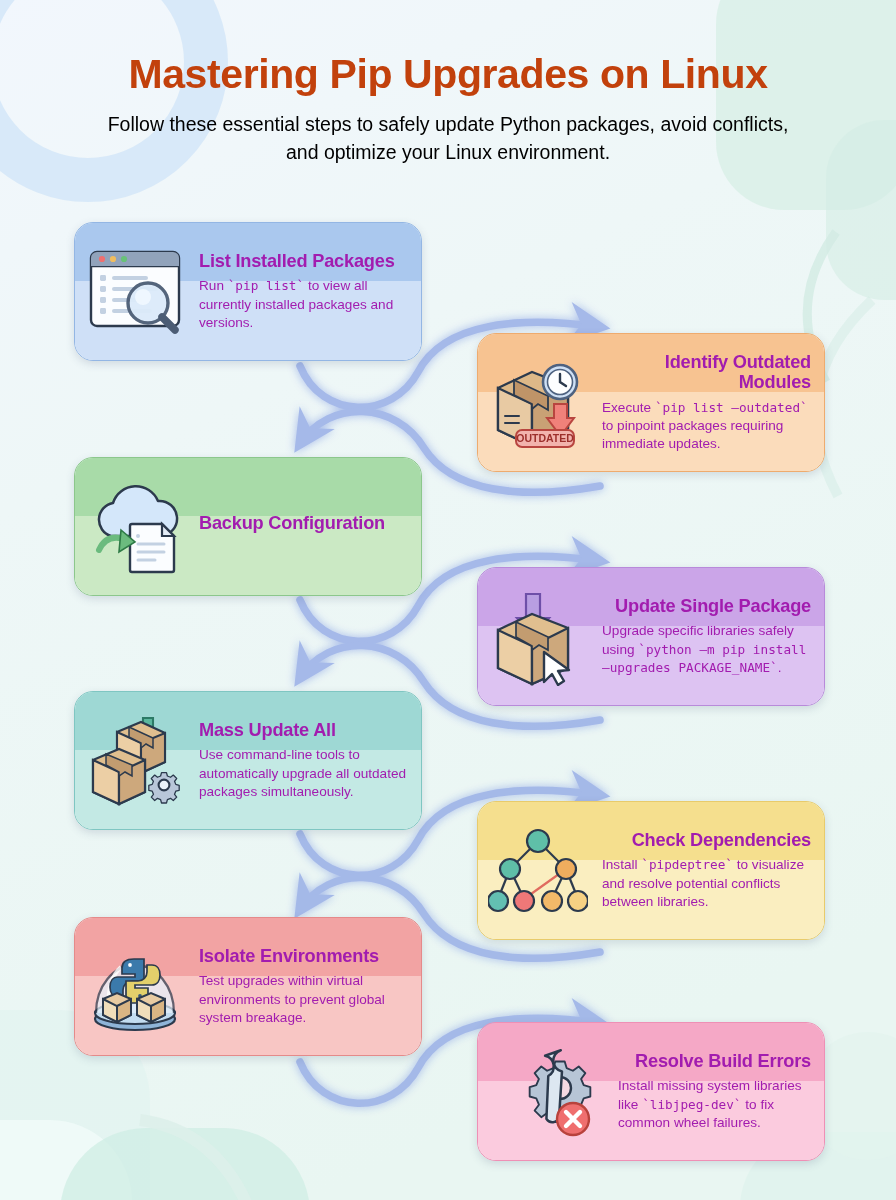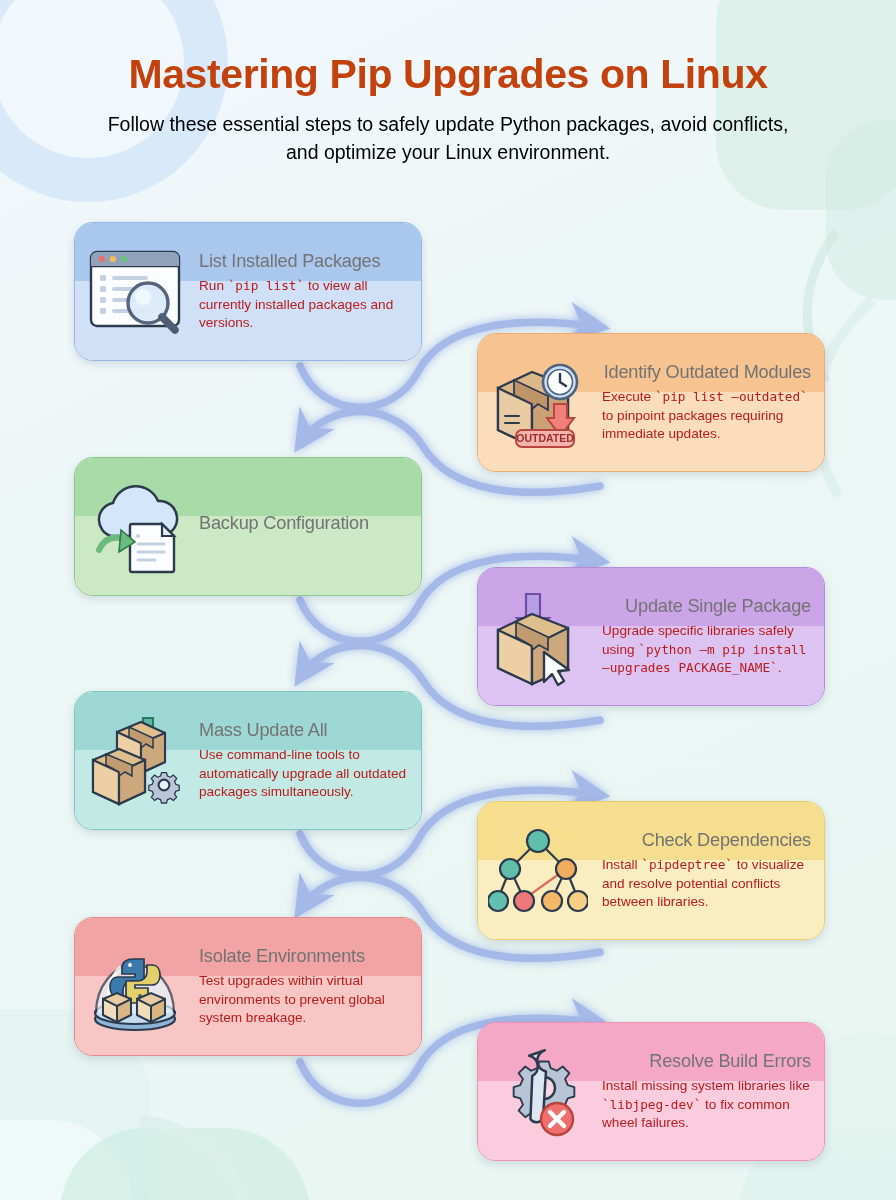--- a/index.html
+++ b/index.html
@@ -40,25 +40,25 @@
     position:absolute; left:0; top:0; right:0; height:42%;
   }
   .card .body{ position:absolute; left:0; top:42%; right:0; bottom:0; }
   .card .inner{
     position:relative; z-index:2; display:flex;
     align-items:center; width:100%; padding:9px 13px 9px 10px; gap:8px;
   }
   .icon-wrap{ flex:0 0 106px; height:112px; display:flex; align-items:center; }
   .txt{ flex:1 1 auto; min-width:0; }
   .card h3{
-    font-size:18.2px; font-weight:normal; color:#737373;
+    font-size:18.2px; font-weight:bold; color:#a21caf;
     line-height:1.13; margin-bottom:6px; letter-spacing:-0.2px;
   }
   .card p{
-    font-size:13.6px; color:#b91c1c; line-height:1.34;
+    font-size:13.6px; color:#a21caf; line-height:1.34;
   }
   .card p code{
     font-family:"DejaVu Sans Mono", monospace; font-size:12.7px;
   }
   .card.right h3, .card.right p{ text-align:left; }
   .card.right h3{ text-align:right; }
   .card.right .inner{ flex-direction:row; }
 
   
   #card1{ left:74px;  top:222px; }
@@ -325,21 +325,21 @@
         <path d="M66 67 L80 60 L80 76 L66 83 Z" fill="#d9b584" stroke="#2c3a4d" stroke-width="2"></path>
       </svg>
     </div>
     <div class="txt">
       <h3>Isolate Environments</h3>
       <p>Test upgrades within virtual environments to prevent global system breakage.</p>
     </div>
   </div>
 </div>
 
-<div class="card right" id="card8" style="border: 1.5px solid rgb(239, 143, 181);">
+<div class="card right" id="card8" style="border: 1.5px solid rgb(239, 143, 181); padding-left: 16px;">
   <div class="band" style="background: rgb(245, 168, 198);"></div>
   <div class="body" style="background: rgb(251, 203, 222);"></div>
   <div class="inner">
     <div class="icon-wrap">
       <svg width="102" height="96" viewBox="0 0 102 96">
         <g transform="translate(56,44)">
           <path d="M-6,-34 h12 l2.5,8.5 8,3.4 7.5,-5.5 8.5,8.5 -5.5,7.5 3.4,8 8.5,2.5 v12 l-8.5,2.5 -3.4,8 5.5,7.5 -8.5,8.5 -7.5,-5.5 -8,3.4 -2.5,8.5 h-12 l-2.5,-8.5 -8,-3.4 -7.5,5.5 -8.5,-8.5 5.5,-7.5 -3.4,-8 -8.5,-2.5 v-12 l8.5,-2.5 3.4,-8 -5.5,-7.5 8.5,-8.5 7.5,5.5 8,-3.4 Z" fill="#b7c5d6" stroke="#2c3a4d" stroke-width="2.4" stroke-linejoin="round" transform="scale(0.78)"></path>
           <circle cx="0" cy="0" r="11" fill="#f4d8e2" stroke="#2c3a4d" stroke-width="2.4"></circle>
         </g>
         <g transform="rotate(38 46 46)">

